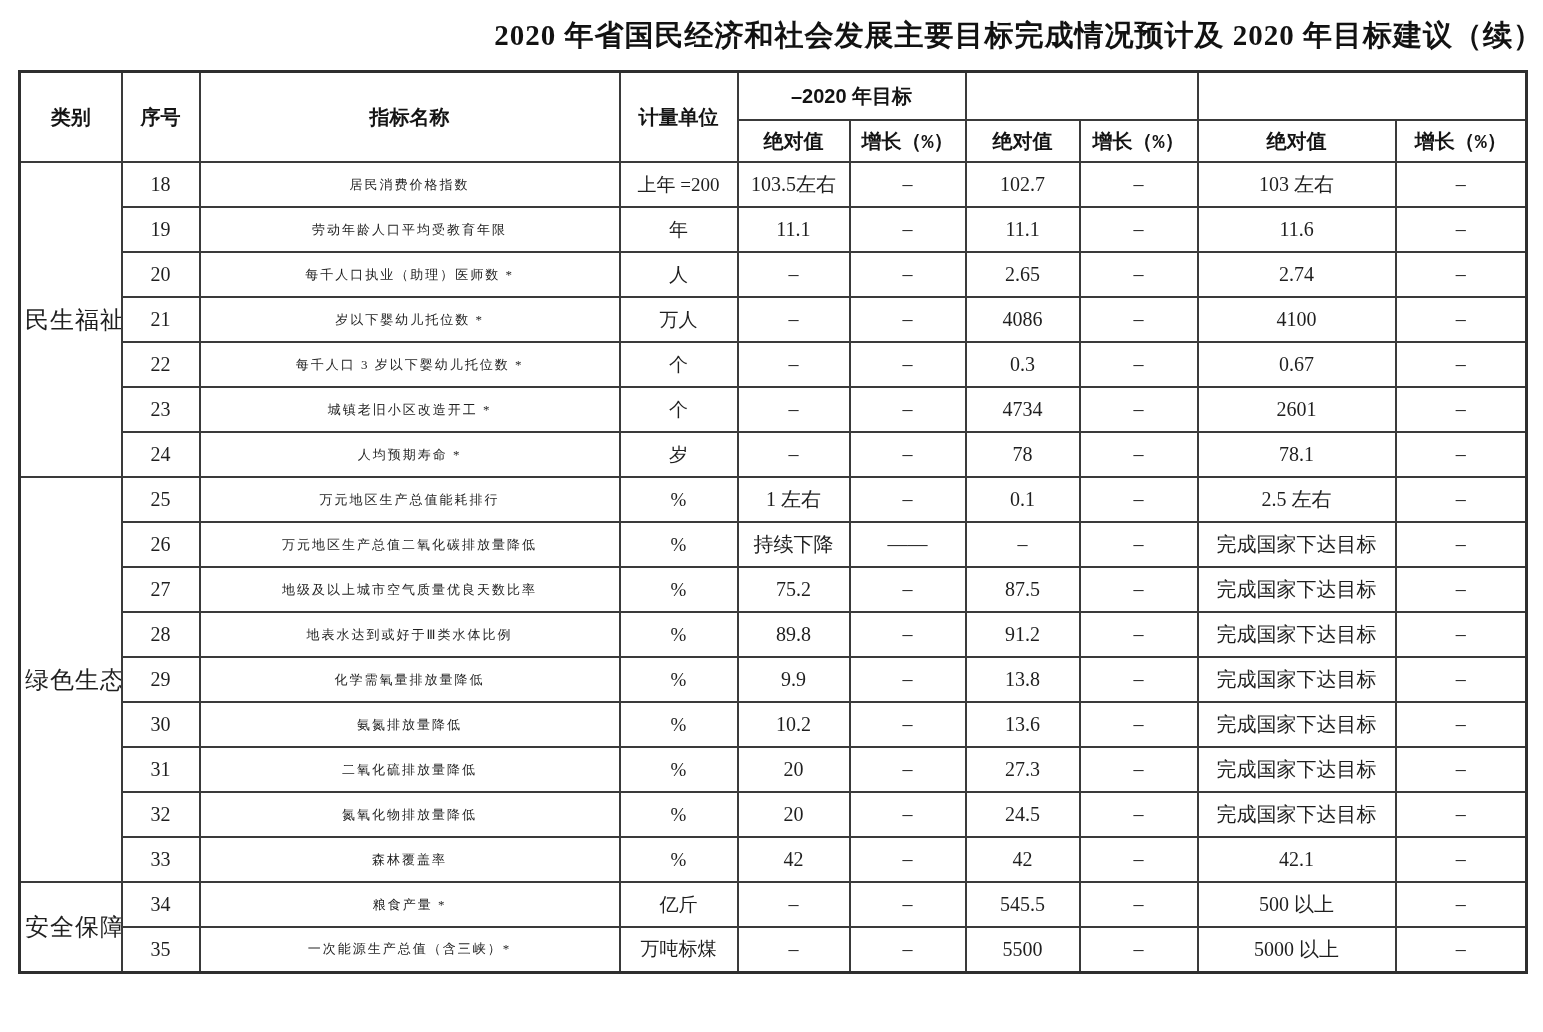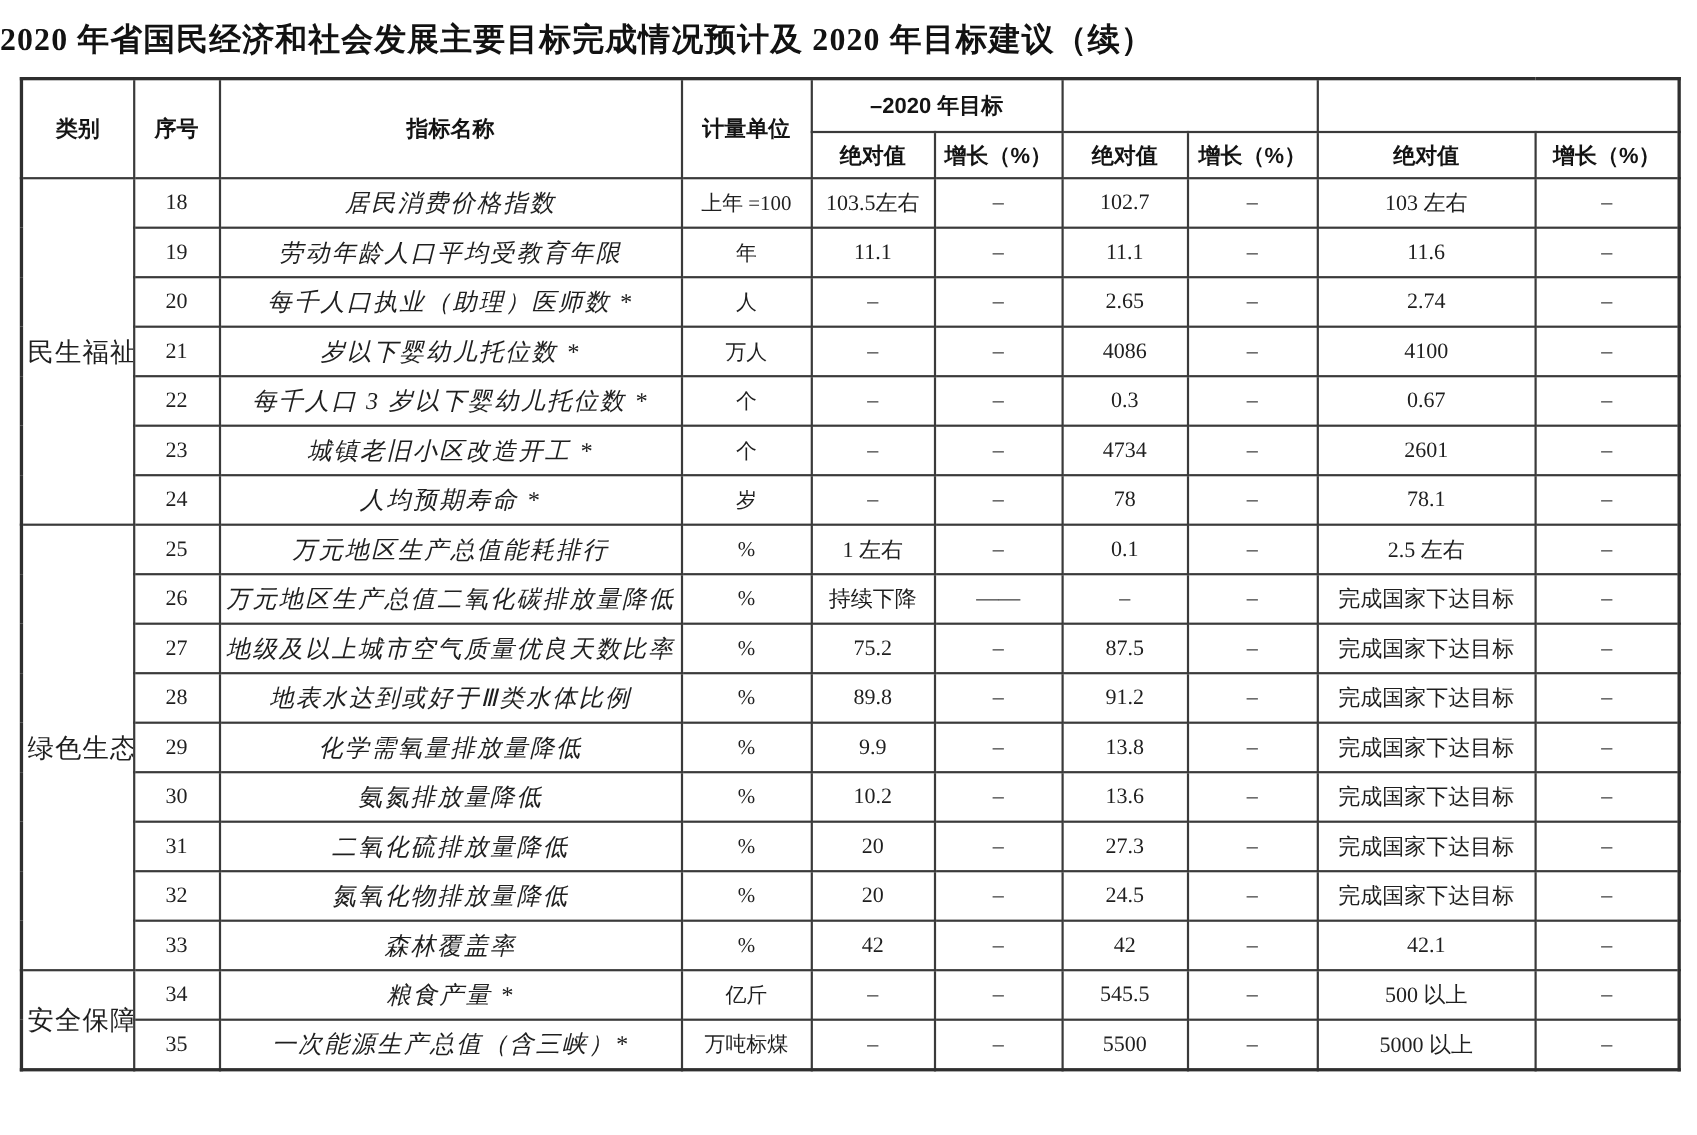--- a/index.html
+++ b/index.html
@@ -16,21 +16,21 @@
   }
   .page {
     position: relative;
     width: 1543px;
     height: 1032px;
   }
   .title {
     margin: 0;
     padding-top: 16px;
     padding-bottom: 14px;
-    text-align: left;
+    text-align: right;
     font-size: 29px;
     font-weight: bold;
     letter-spacing: 1px;
     color: #121212;
     font-family: "Liberation Serif", serif;
   }
   table.main-table {
     border-collapse: collapse;
     table-layout: fixed;
     margin-left: 18px;
@@ -46,35 +46,34 @@
     overflow: hidden;
     white-space: nowrap;
   }
   .main-table thead th {
     font-family: "Liberation Sans", sans-serif;
     font-weight: bold;
     font-size: 20px;
     color: #141414;
   }
   .main-table thead tr.group-row th { height: 46px; text-align: center; }
-  .main-table thead tr.sub-row th { height: 40px; }
+  .main-table thead tr.sub-row th { height: 40px; font-family: Liberation Mono, monospace; }
   .main-table tbody tr { height: 45px; }
   .main-table td {
     font-size: 20px;
     color: #1f1f1f;
   }
   .main-table td.cat-cell {
     font-size: 24px;
     letter-spacing: 1px;
     margin-top: 12px;
   }
   .main-table td.indicator-cell {
-    font-size: 22px;
+    font-size: 13px;
     letter-spacing: 2px;
-    font-style: italic;
   }
   .main-table td.unit-cell {
     font-size: 19px;
   }
   .main-table td.value-cell {
     font-size: 20px;
   }
   .footnote {
     margin: 0;
     padding-top: 18px;
@@ -121,21 +120,21 @@
         <th>增长（%）</th>
         <th>绝对值</th>
         <th>增长（%）</th>
       </tr>
     </thead>
     <tbody id="table-body">
         <tr>
           <td class="cat-cell" rowspan="7">民生福祉</td>
           <td class="no-cell">18</td>
           <td class="indicator-cell">居民消费价格指数</td>
-          <td class="unit-cell">上年 =100</td>
+          <td class="unit-cell">上年 =200</td>
           <td class="value-cell">103.5左右</td>
           <td class="value-cell">–</td>
           <td class="value-cell">102.7</td>
           <td class="value-cell">–</td>
           <td class="value-cell">103 左右</td>
           <td class="value-cell">–</td>
         </tr>
         <tr>
           <td class="no-cell">19</td>
           <td class="indicator-cell">劳动年龄人口平均受教育年限</td>

